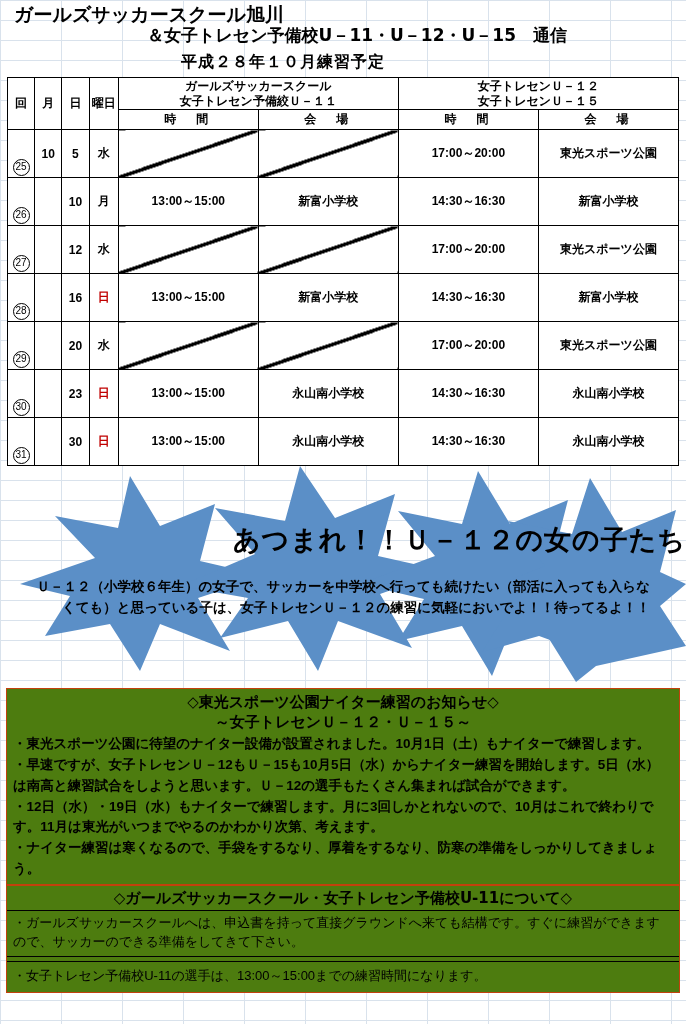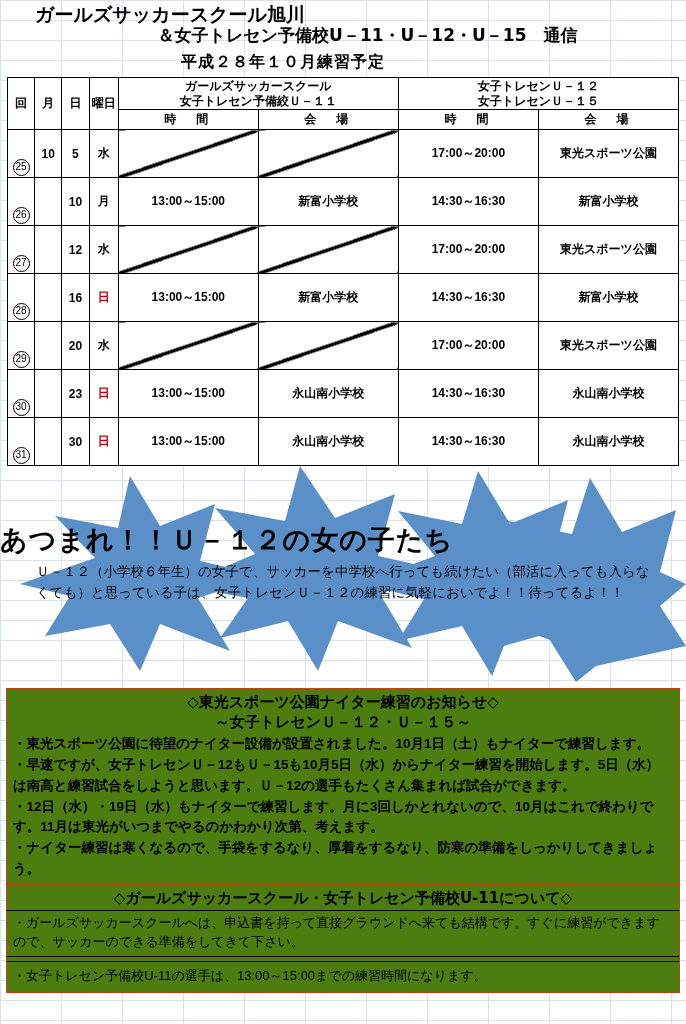--- a/index.html
+++ b/index.html
@@ -15,21 +15,21 @@
   .grid-bg{
     position:absolute;left:0;top:0;width:686px;height:1024px;
     background-image:
       repeating-linear-gradient(to right, #d9e2ec 0px, #d9e2ec 1px, transparent 1px, transparent 61px),
       repeating-linear-gradient(to bottom, #d9e2ec 0px, #d9e2ec 1px, transparent 1px, transparent 20px);
     z-index:0;
   }
   .page{position:relative;z-index:1;width:686px;}
 
   
-  .title-wrap{padding:4px 0 2px 0;margin-left:29px;}
+  .title-wrap{padding:4px 0 2px 8px;}
   .title1{
     font-size:19px;font-weight:bold;letter-spacing:0px;
     text-align:left;padding-left:6px;line-height:1.15;
     font-family:"DejaVu Sans",sans-serif;
   }
   .title2{
     font-size:17px;font-weight:bold;
     text-align:center;line-height:1.15;padding-left:20px;
     font-family:"DejaVu Sans",sans-serif;
   }
@@ -77,29 +77,29 @@
   .diag{
     background-image:linear-gradient(to bottom right, transparent 48%, #000 48%, #000 52%, transparent 52%);
   }
 
   
   .banner{
     position:relative;height:222px;overflow:hidden;
   }
   .banner svg{position:absolute;left:0;top:0;}
   .banner .btext1{
-    position:absolute;left:0;top:56px;width:686px;text-align:left;
+    position:absolute;left:0;top:56px;width:686px;text-align:right;
     font-size:27px;font-weight:bold;
     font-family:"DejaVu Sans",sans-serif;
     letter-spacing:1px;
   }
   .banner .btext2{
-    position:absolute;left:36px;top:96px;width:614px;
-    font-size:13.5px;font-weight:normal;line-height:1.55;
-    text-align:left;
+    position:absolute;left:36px;top:111px;width:614px;
+    font-size:13.5px;font-weight:bold;line-height:1.55;
+    text-align:right;
   }
 
   
   .box{
     border:1px solid #c2410c;
     width:672px;margin:0 auto 0 auto;background:#4d7c0f;
   }
   .box-head{
     text-align:center;font-weight:bold;font-size:15px;
     padding:3px 0 0 0;line-height:1.3;

